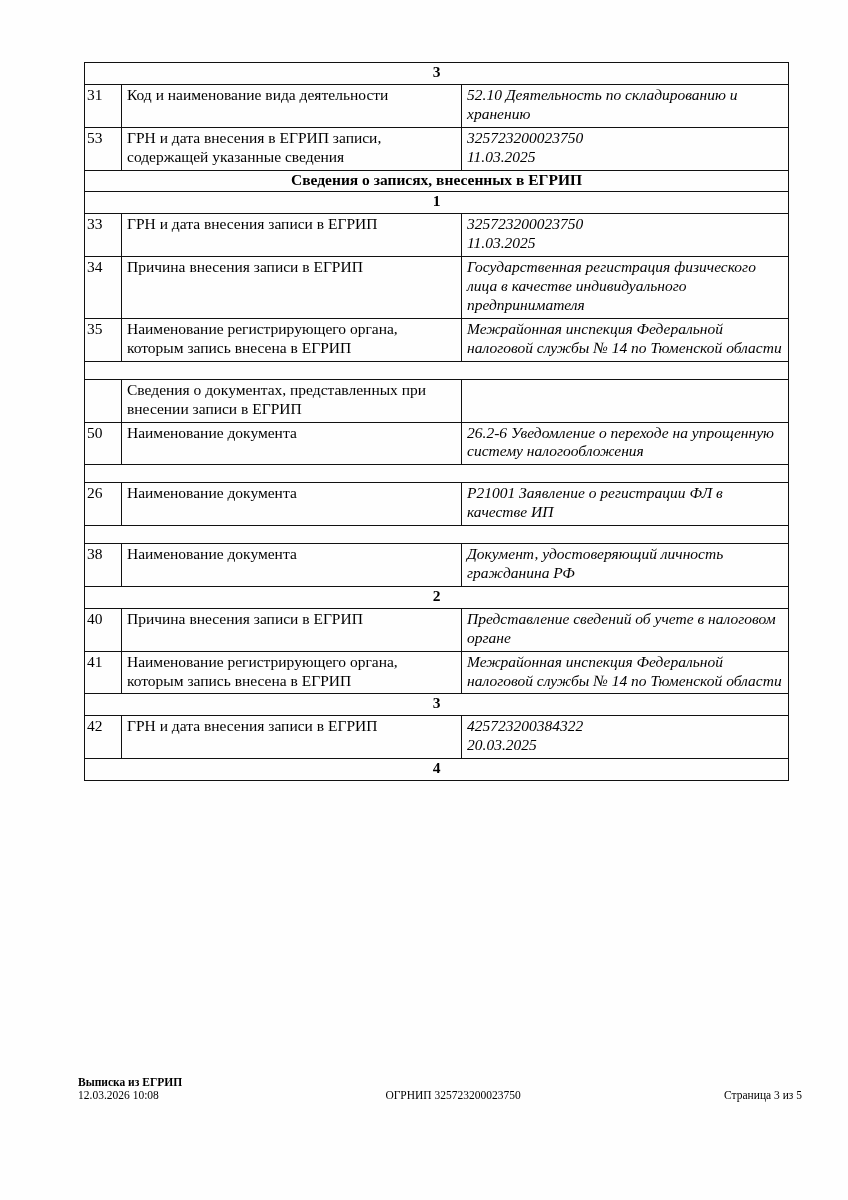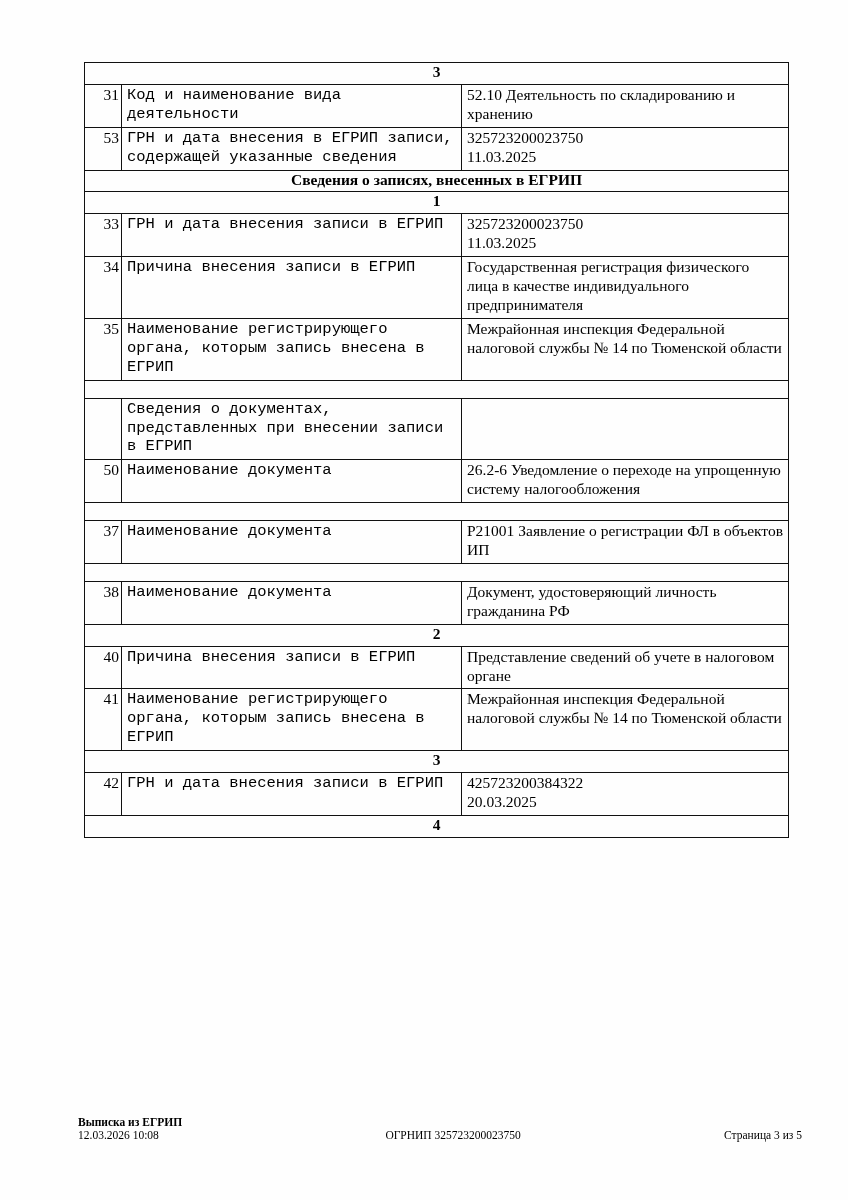--- a/index.html
+++ b/index.html
@@ -28,45 +28,45 @@
     table-layout: fixed;
     font-size: 15.5px;
     line-height: 1.22;
   }
   table.egrip td {
     border: 1px solid #111;
     vertical-align: top;
     overflow: hidden;
   }
   td.num {
-    text-align: right;
+    text-align: left;
     padding: 1px 2px 3px 2px;
   }
   td.lbl {
     padding: 1px 6px 3px 5px;
     white-space: pre-line;
-    font-family: Liberation Mono, monospace;
   }
   td.val {
     padding: 1px 4px 3px 5px;
     white-space: pre-line;
+    font-style: italic;
   }
   td.sec {
     font-weight: bold;
     text-align: center;
     padding: 0 0 2px 0;
   }
   td.spacer-cell {
     height: 17px;
     padding: 0;
   }
   .footer {
     position: absolute;
     left: 78px;
-    top: 1116px;
+    top: 1076px;
     width: 724px;
     display: flex;
     justify-content: space-between;
     align-items: flex-end;
     font-size: 11.5px;
     line-height: 1.15;
   }
   .f-title { font-weight: bold; }
   .f-center, .f-right { white-space: nowrap; }
 </style>
@@ -128,23 +128,23 @@
         </tr>
         <tr>
           <td class="num">50</td>
           <td class="lbl">Наименование документа</td>
           <td class="val">26.2-6 Уведомление о переходе на упрощенную систему налогообложения</td>
         </tr>
         <tr>
           <td colspan="3" class="spacer-cell"></td>
         </tr>
         <tr>
-          <td class="num">37</td>
+          <td class="num">26</td>
           <td class="lbl">Наименование документа</td>
-          <td class="val">Р21001 Заявление о регистрации ФЛ в объектов ИП</td>
+          <td class="val">Р21001 Заявление о регистрации ФЛ в качестве ИП</td>
         </tr>
         <tr>
           <td colspan="3" class="spacer-cell"></td>
         </tr>
         <tr>
           <td class="num">38</td>
           <td class="lbl">Наименование документа</td>
           <td class="val">Документ, удостоверяющий личность гражданина РФ</td>
         </tr>
         <tr>

